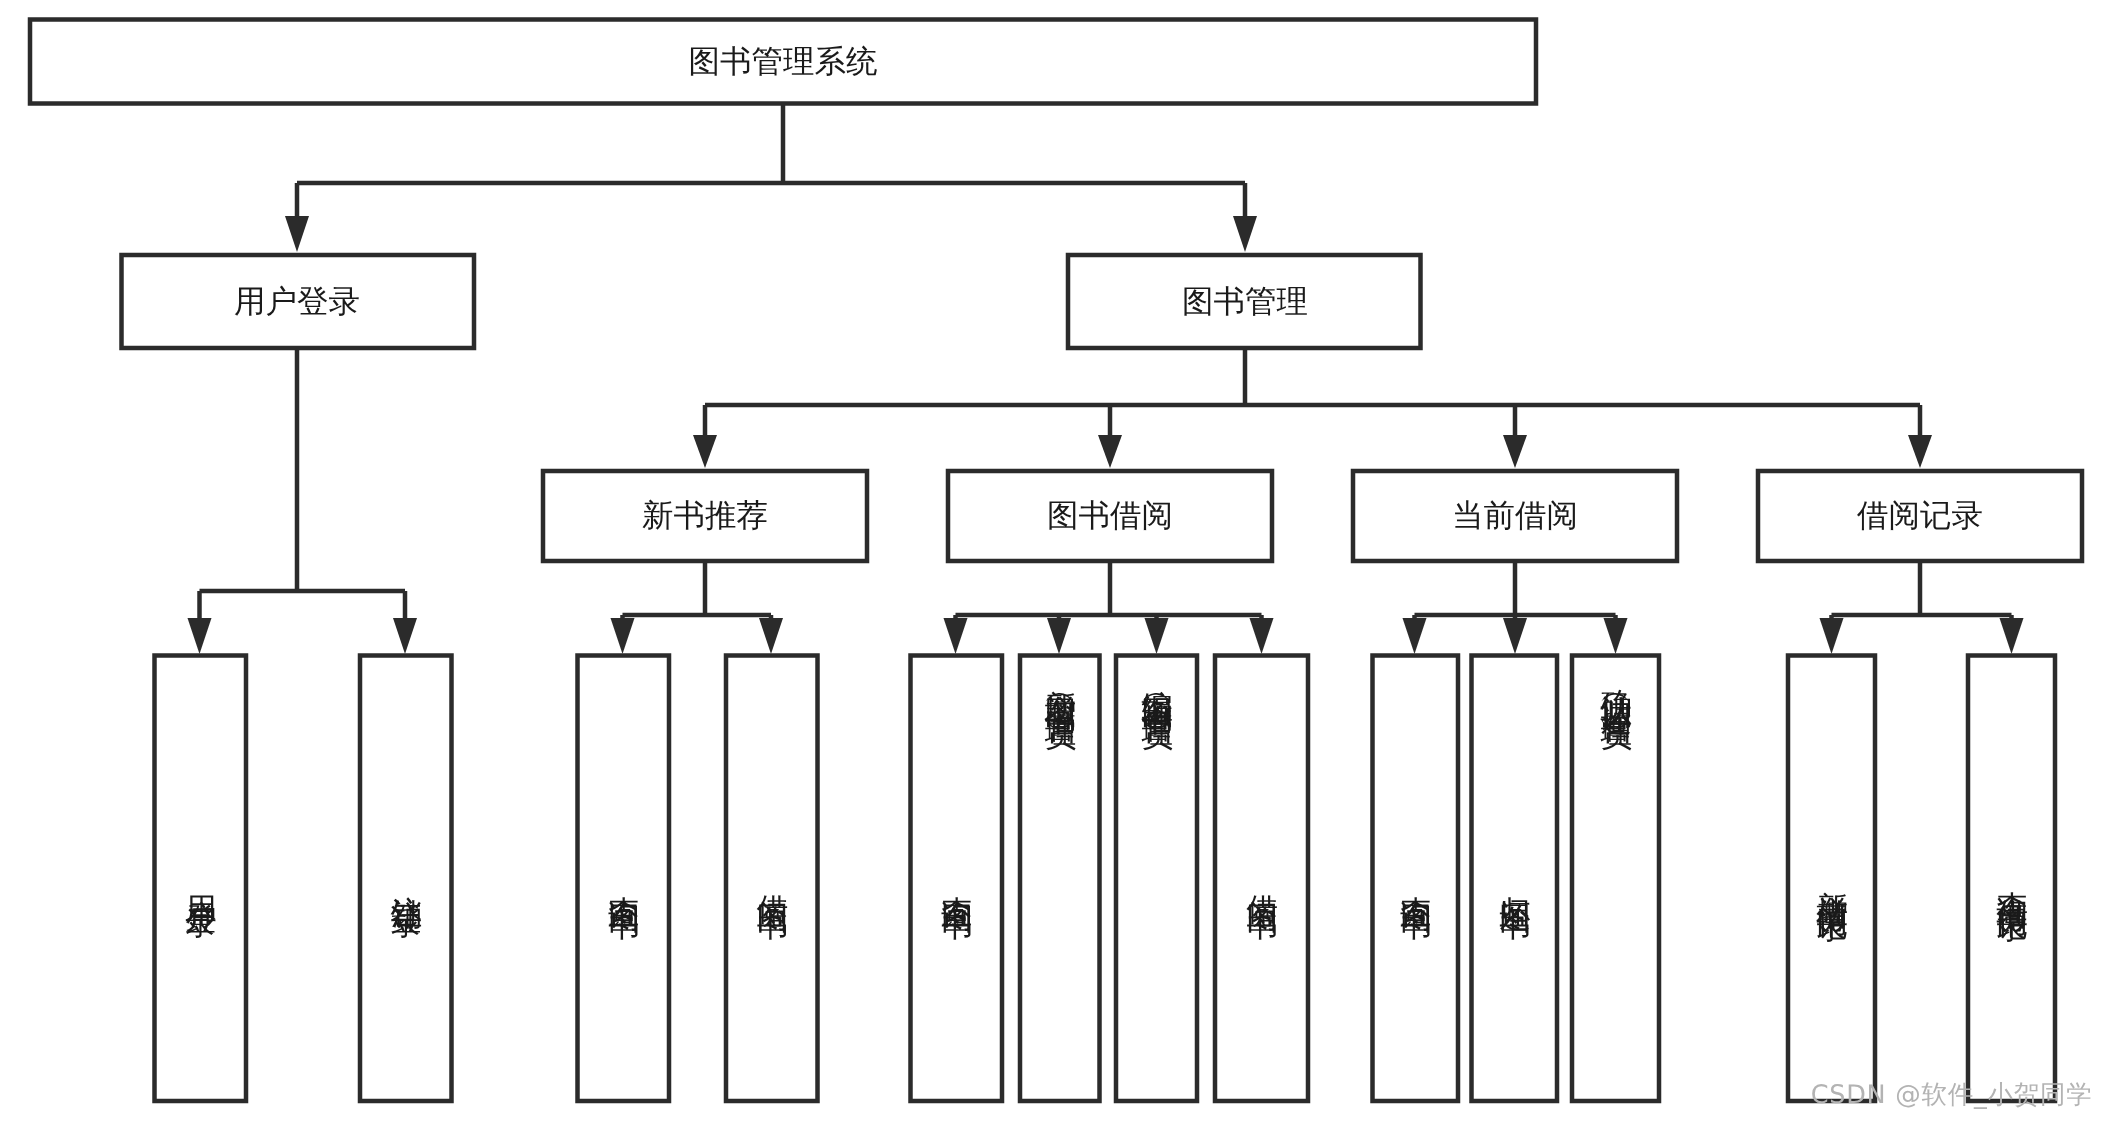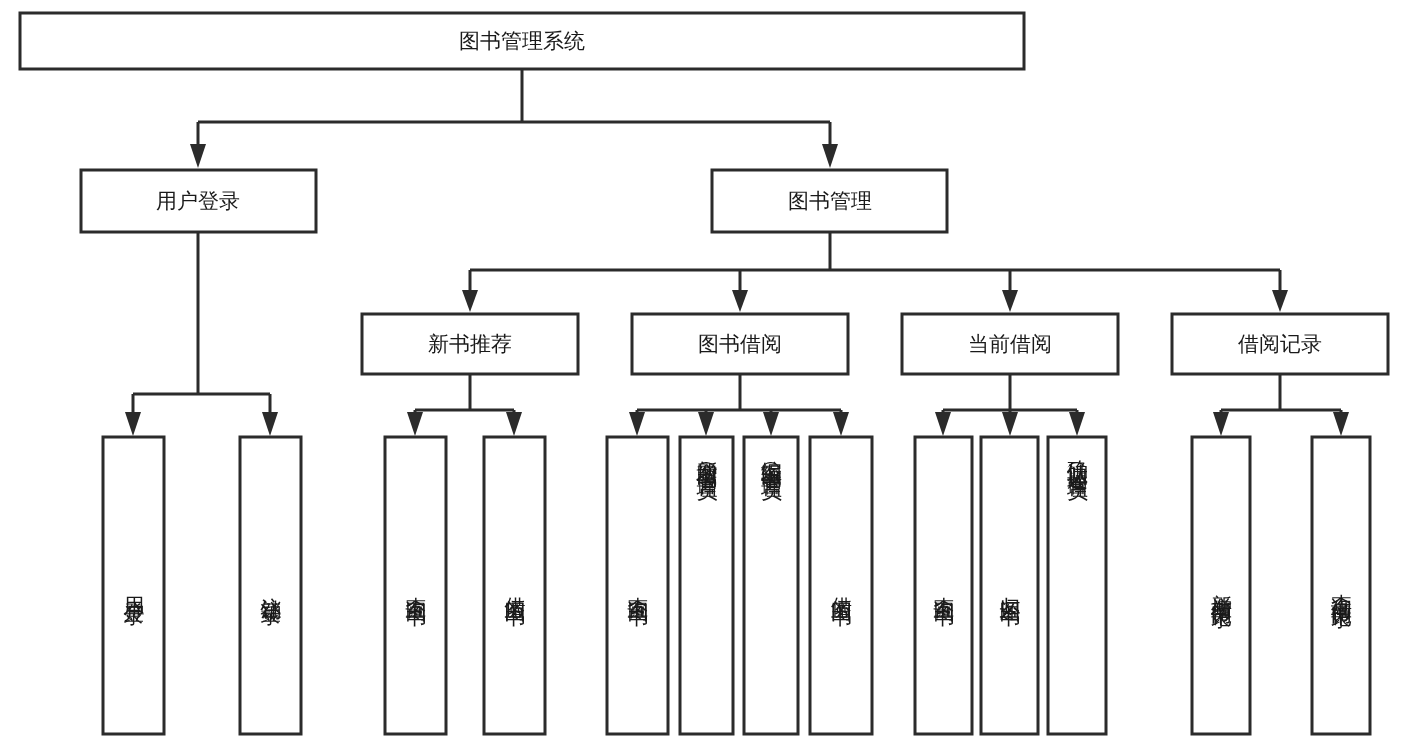--- a/index.html
+++ b/index.html
@@ -239,14 +239,15 @@
   <div class="leaf-label-wrap" style="left:1048px; top:437px; width:58px; height:297px; align-items:flex-start;">
     <span class="leaf-label" style="margin-top:6px;">确认归还（管理员）</span>
   </div>
   <div class="leaf-label-wrap" style="left:1192px; top:437px; width:58px; height:297px;">
     <span class="leaf-label">新增借阅记录</span>
   </div>
   <div class="leaf-label-wrap" style="left:1312px; top:437px; width:58px; height:297px;">
     <span class="leaf-label">查询借阅记录</span>
   </div>
 
+  <div class="watermark">CSDN @软件_小贺同学</div>
 
 </div>
 
 </body></html>

